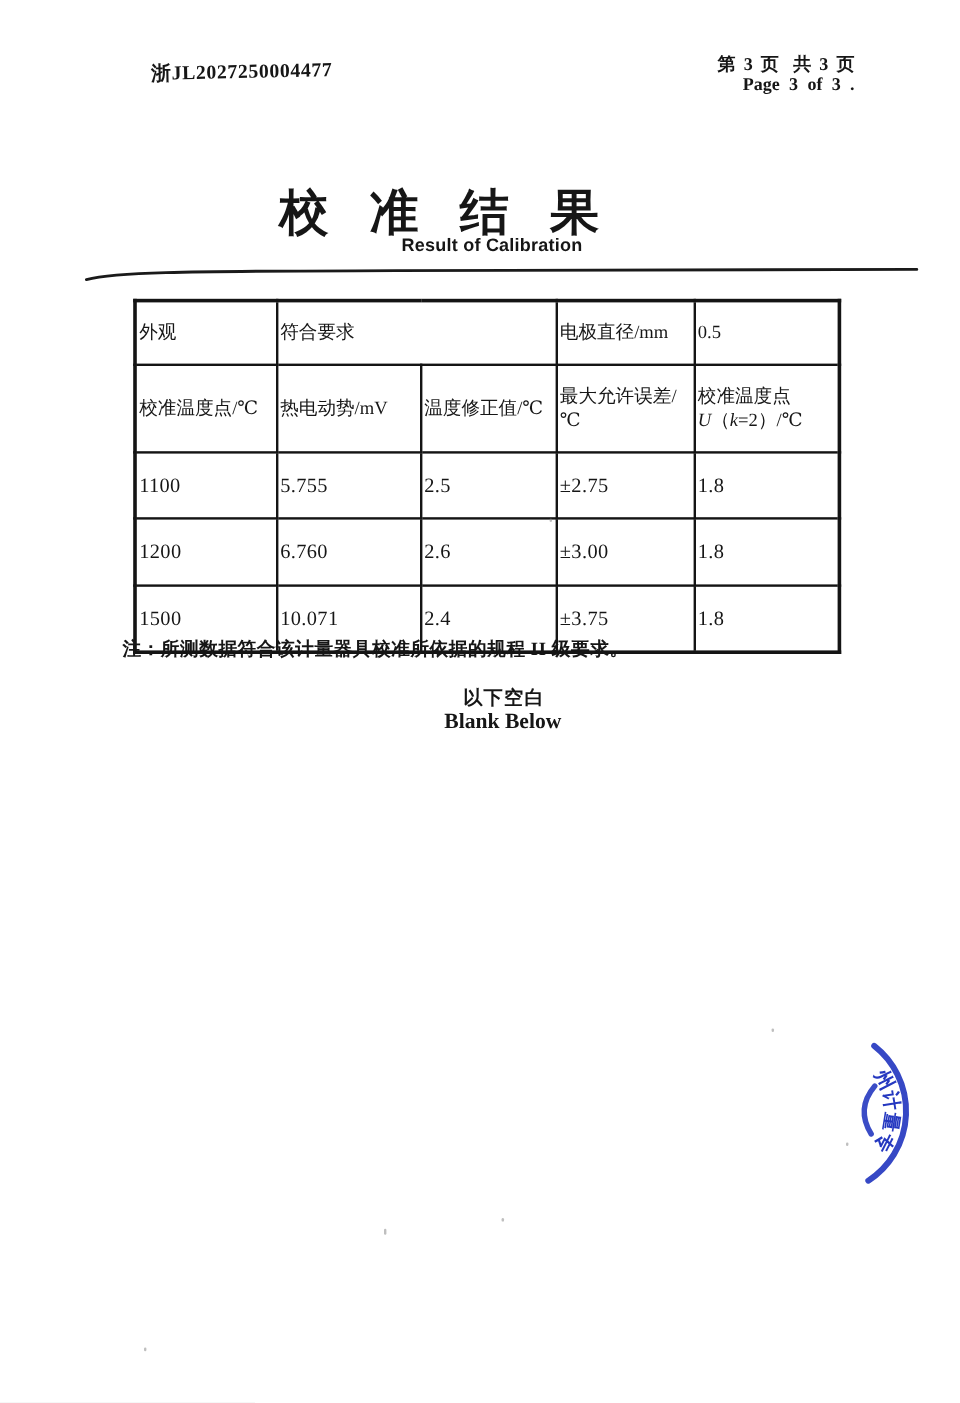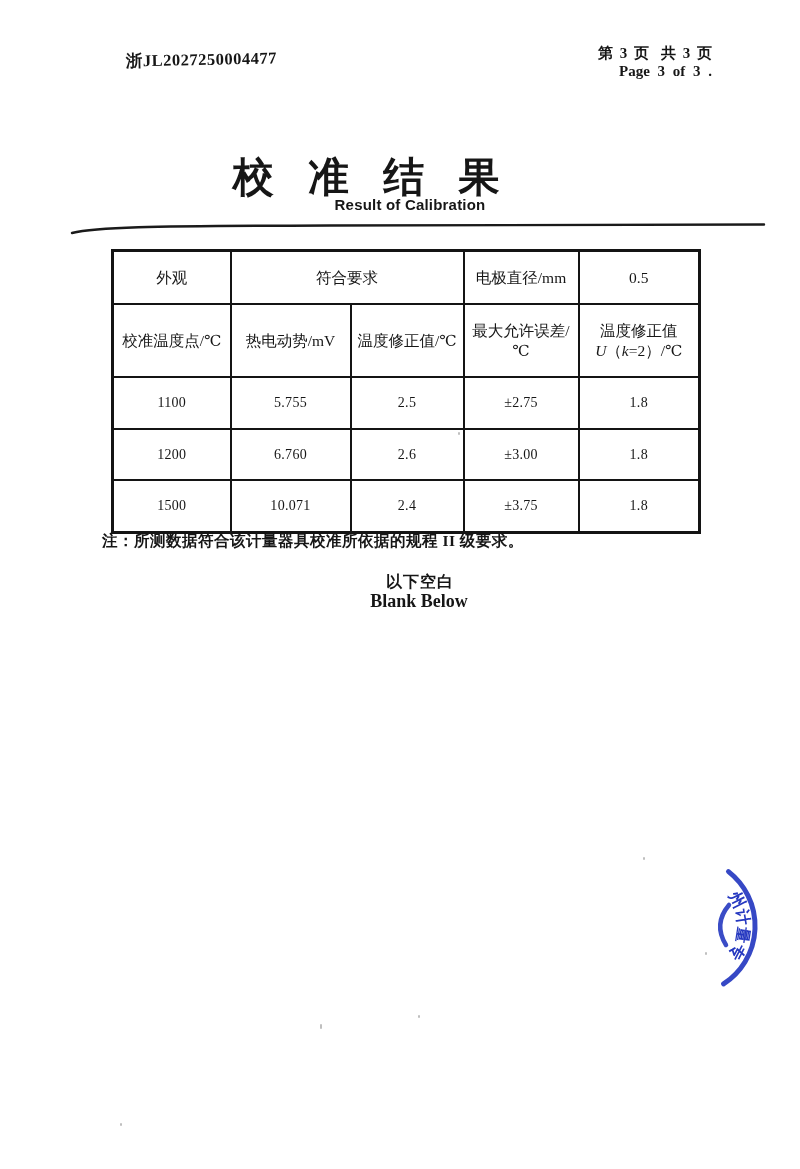--- a/index.html
+++ b/index.html
@@ -36,26 +36,26 @@
     font-family:"Liberation Sans","DejaVu Sans",sans-serif;
     letter-spacing:.2px; text-indent:20px;
   }
   .divider { position:absolute; left:0; top:218px; }
   table.cal {
     position:absolute; left:111px; top:249px; width:587px;
     border-collapse:collapse; table-layout:fixed;
     border:3px solid #141414;
   }
   table.cal td {
-    border:2px solid #141414; text-align:center; vertical-align:middle;
+    border:2px solid #141414; text-align:left; vertical-align:middle;
     font-size:15.5px; padding:16px 2px; line-height:1.25;
   }
   tr.r1 td { height:27px; }
   tr.r2 td { height:61px; }
-  tr.dr td { height:31px; font-size:14px; letter-spacing:.3px; }
+  tr.dr td { height:31px; font-size:17px; letter-spacing:.3px; }
   .ucell i { font-style:italic; font-family:"Liberation Serif",serif; }
   .note {
     position:absolute; left:102px; top:531px;
     font-size:15.5px; font-weight:600; letter-spacing:.5px;
   }
   .blank-cn {
     position:absolute; left:420px; top:572px; transform:translateX(-50%);
     font-size:16px; font-weight:600; letter-spacing:1px;
   }
   .blank-en {
@@ -102,21 +102,21 @@
         <td colspan="2">符合要求</td>
         <td>电极直径/mm</td>
         <td>0.5</td>
       </tr>
       <tr class="r2">
         <td>校准温度点/℃</td>
         <td>热电动势/mV</td>
         <td>温度修正值/℃</td>
         <td>最大允许误差/℃</td>
         <td class="ucell">
-          <div>温度修正值</div>
+          <div>校准温度点</div>
           <div><i>U</i><span>（</span><i>k</i><span>=2）/℃</span></div>
         </td>
       </tr>
       <tr class="dr">
         <td>1100</td>
         <td>5.755</td>
         <td>2.5</td>
         <td>±2.75</td>
         <td>1.8</td>
       </tr>

